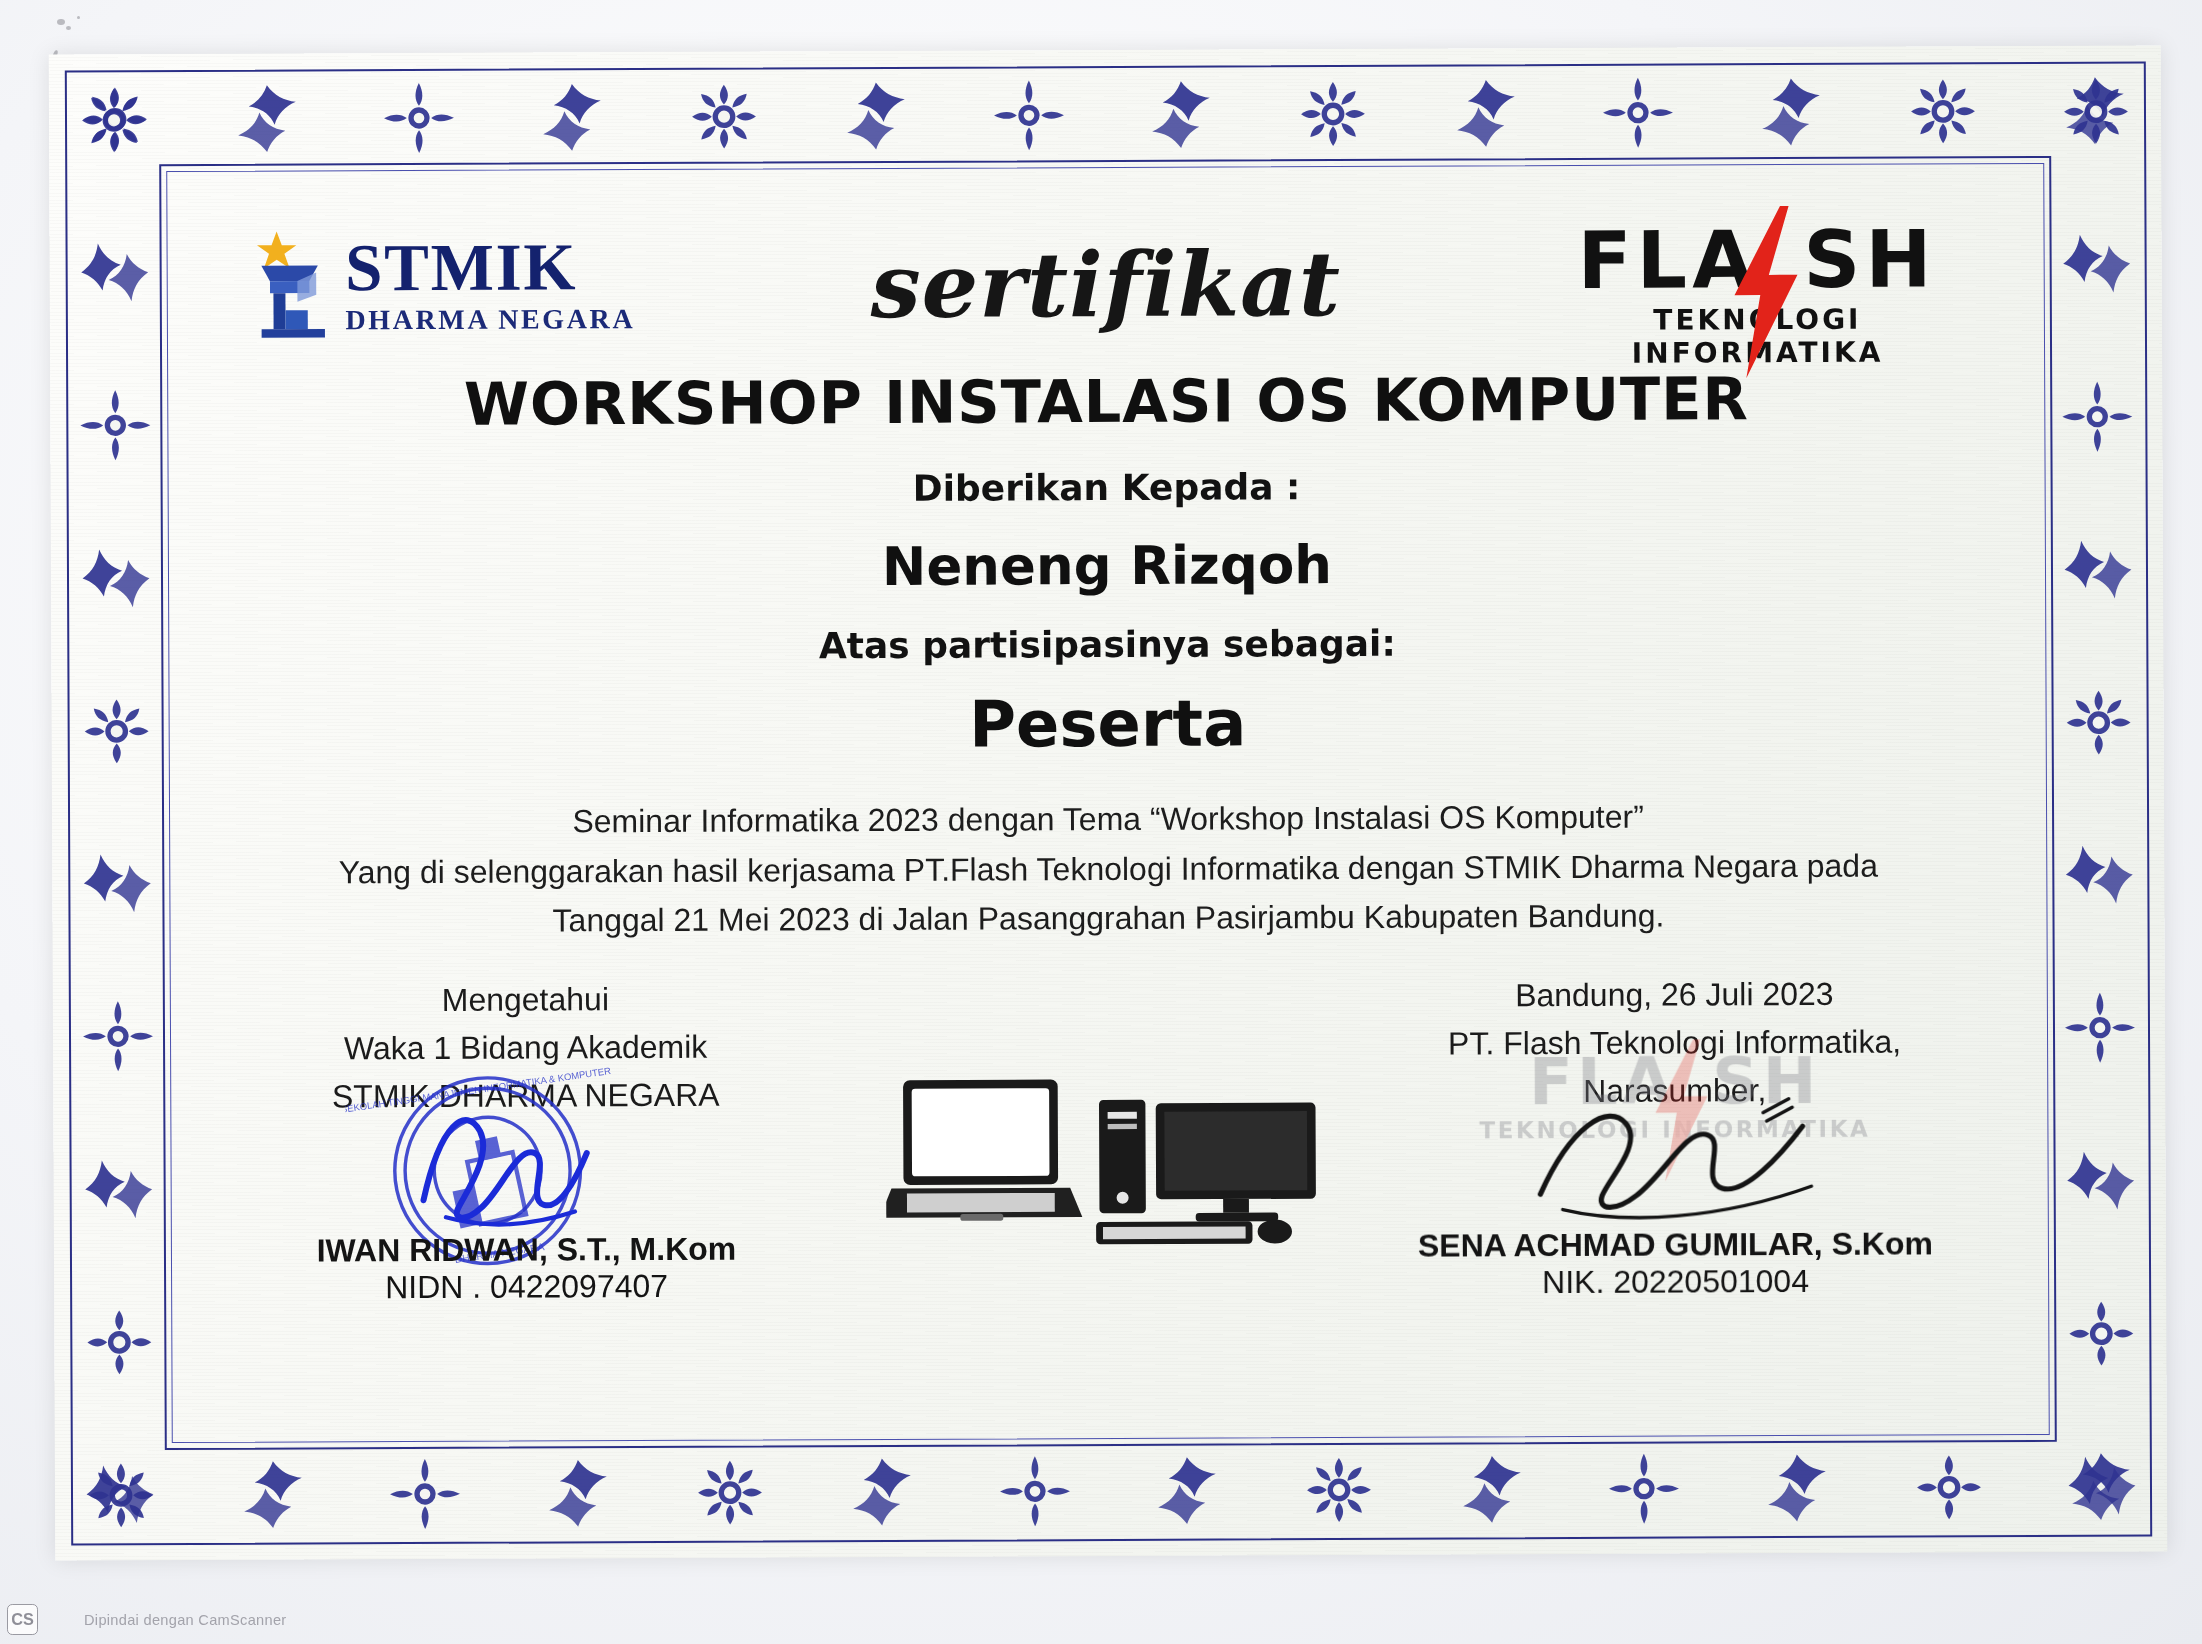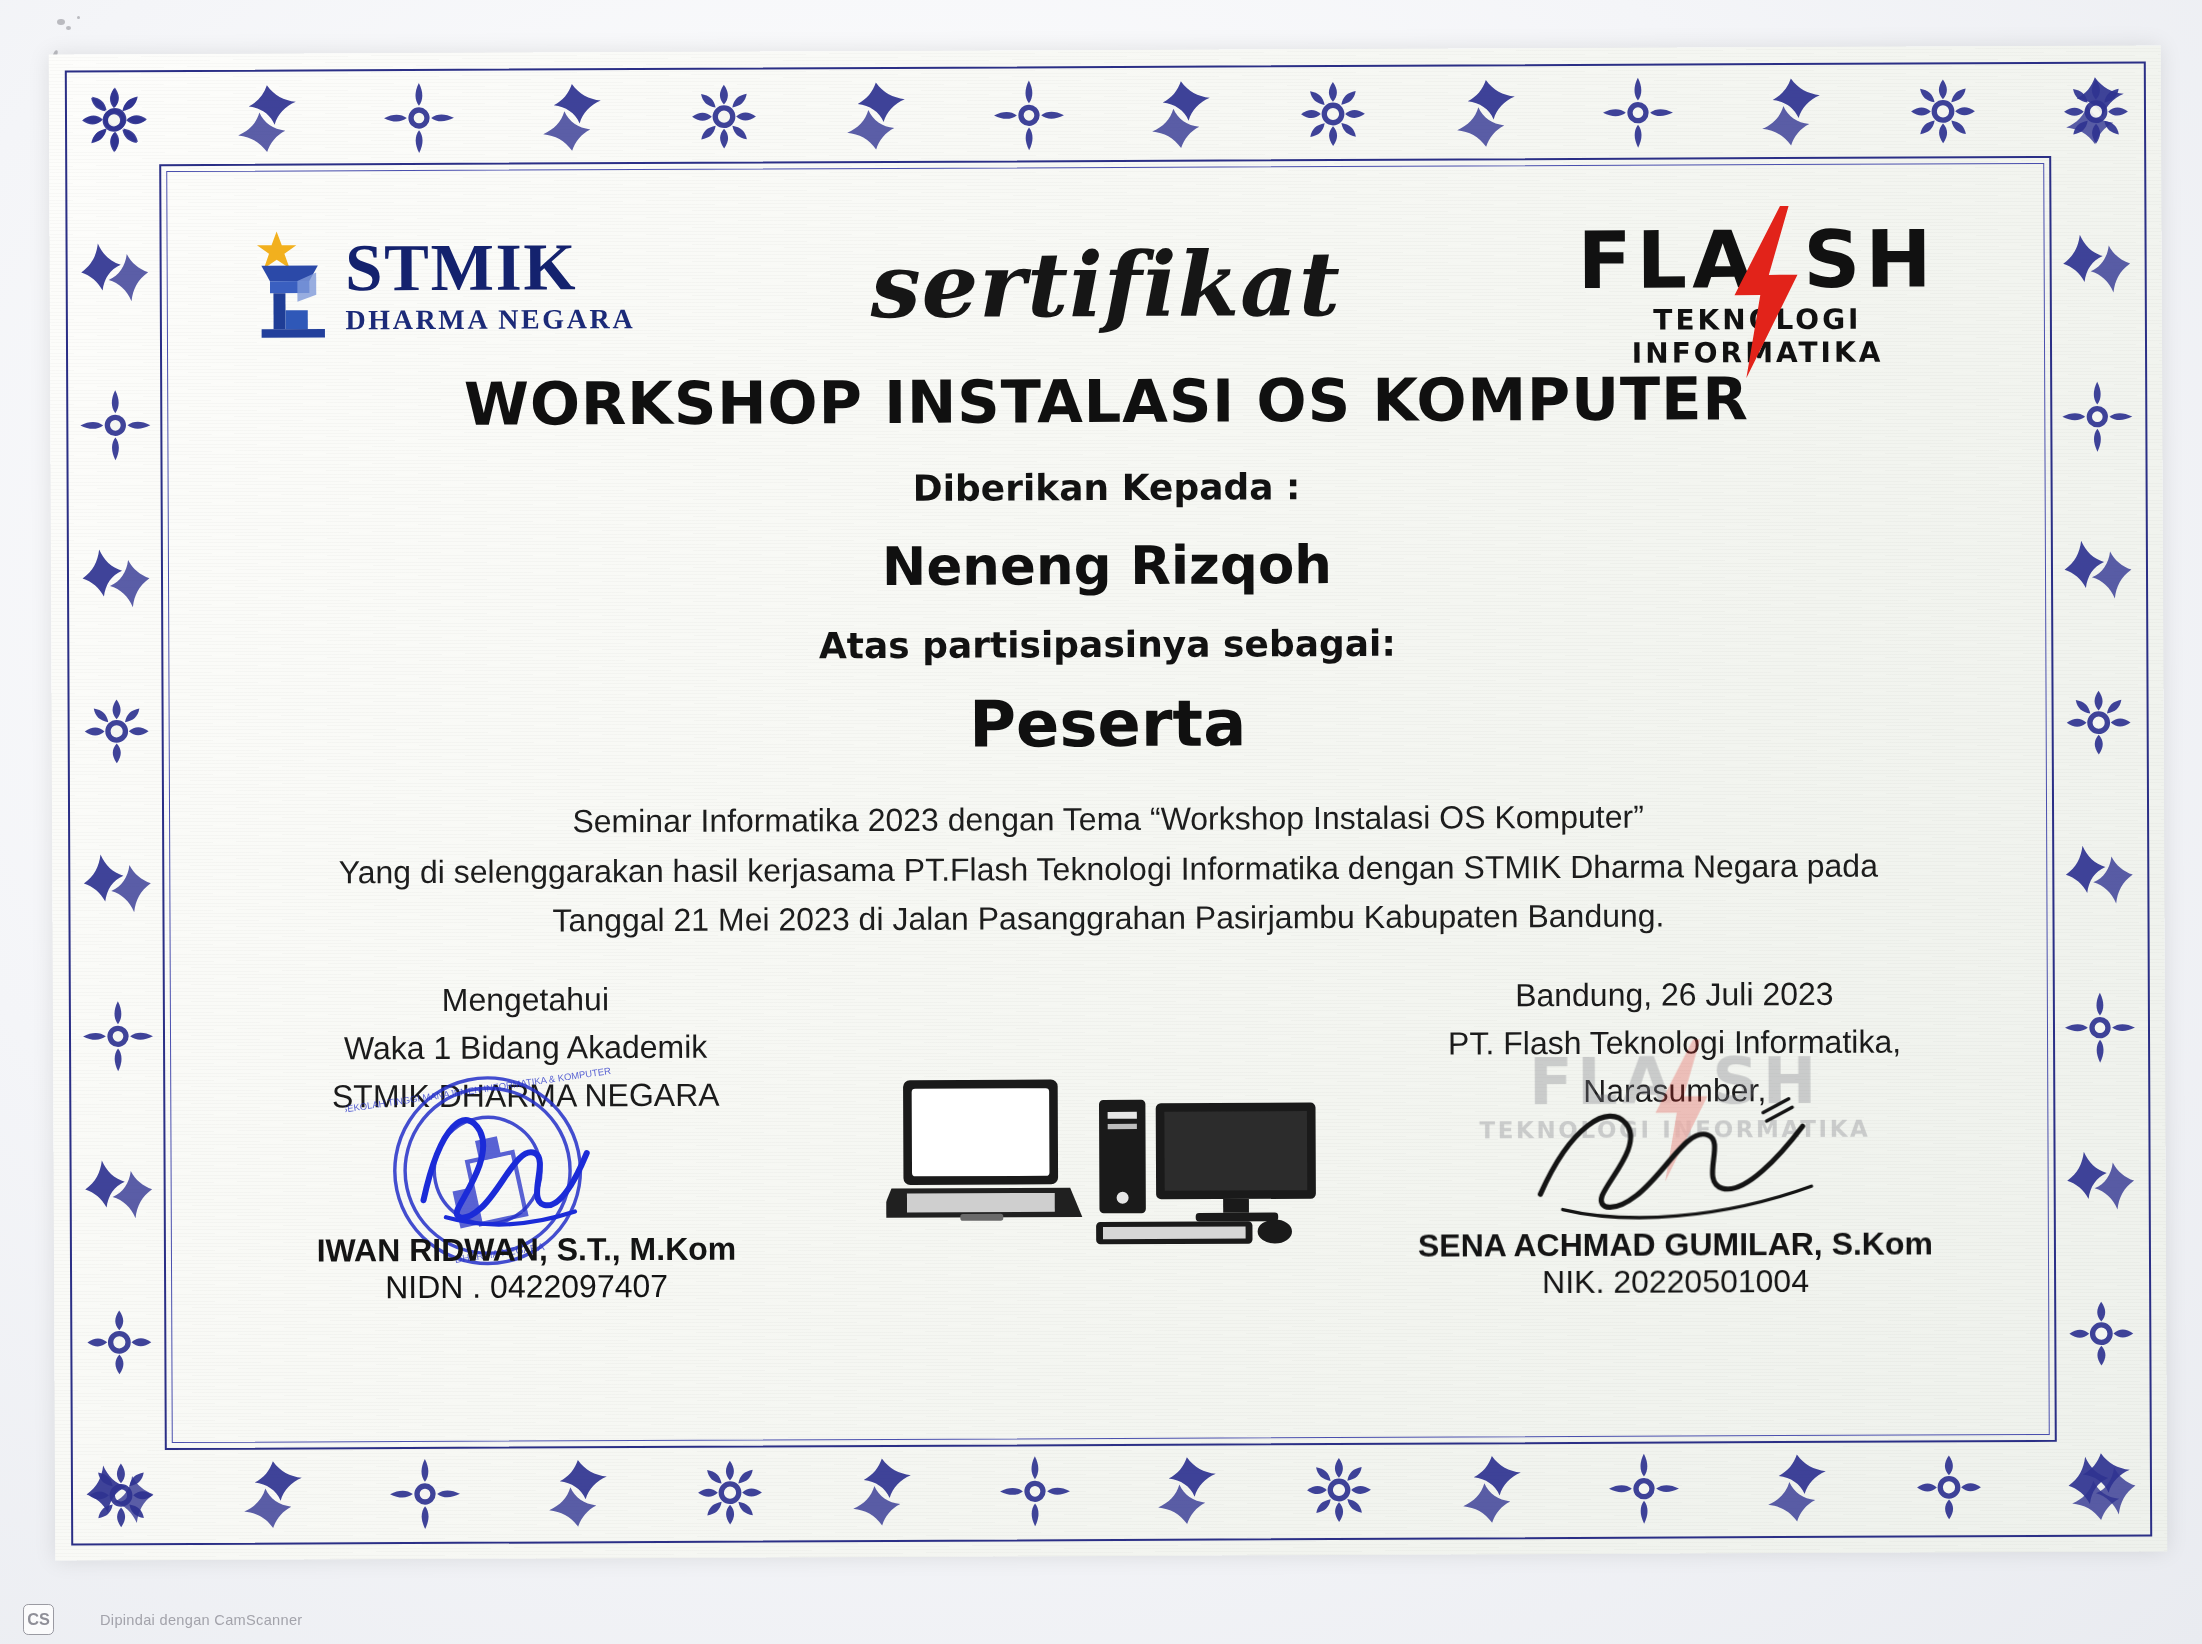--- a/index.html
+++ b/index.html
@@ -318,21 +318,21 @@
     left: 50%;
     transform: translateX(-50%);
     top: 96px;
     width: 447px;
     height: 189px;
   }
 
   
   .cs-watermark {
     position: absolute;
-    left: 23px;
+    left: 7px;
     bottom: 8.6px;
     display: flex;
     align-items: center;
     gap: 6px;
   }
   .cs-badge {
     width: 29px; height: 29px;
     border: 1.7px solid #9a9aa2;
     border-radius: 5.2px;
     color: #8f8f98;

